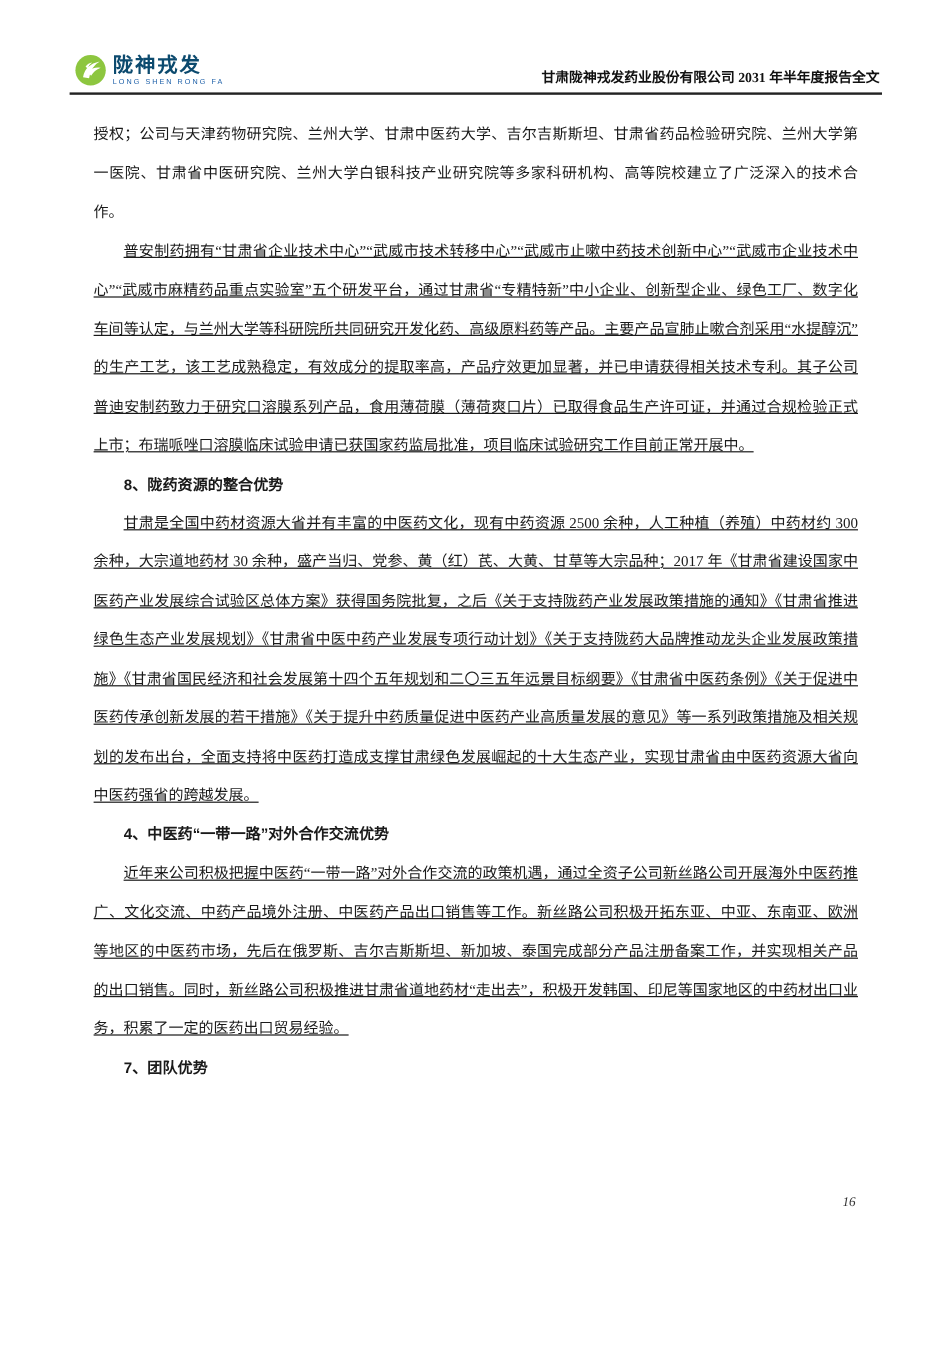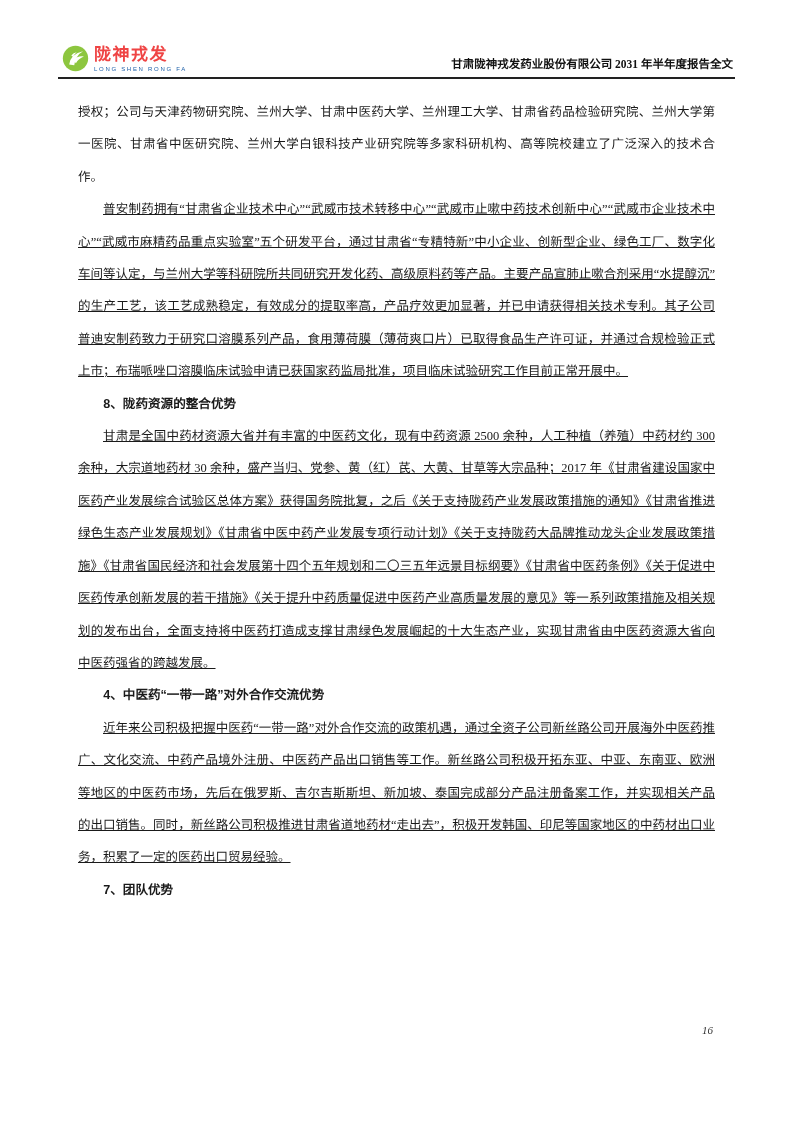--- a/index.html
+++ b/index.html
@@ -34,21 +34,21 @@
   .logo svg { display: block; }
   .logo-text {
     display: flex;
     flex-direction: column;
     line-height: 1;
     font-family: "Liberation Sans", "DejaVu Sans", sans-serif;
   }
   .brand-cn {
     font-size: 17px;
     font-weight: bold;
-    color: #ef4444;
+    color: #0c4a6e;
     letter-spacing: 1.5px;
   }
   .brand-en {
     font-size: 6px;
     color: #1c5fa8;
     letter-spacing: 1.7px;
     margin-top: 3px;
     white-space: nowrap;
   }
   .doc-title {
@@ -76,21 +76,21 @@
     font-family: "Liberation Sans", "DejaVu Sans", sans-serif;
     font-weight: bold;
     font-size: 12.6px;
     text-indent: 2em;
     line-height: 32.4px;
     margin: -8px 0 0 0;
   }
   
   .page-number {
     position: absolute;
-    top: 1024px;
+    top: 996px;
     right: 80px;
     font-size: 11px;
     color: #333333;
     font-style: italic;
   }
 </style>
 </head>
 <body>
 
 <div class="page">
@@ -107,21 +107,21 @@
       </span>
       <span class="logo-text">
         <span class="brand-cn">陇神戎发</span>
         <span class="brand-en">LONG SHEN RONG FA</span>
       </span>
     </div>
     <div class="doc-title">甘肃陇神戎发药业股份有限公司 2031 年半年度报告全文</div>
   </div>
 
   <div class="content">
-    <p class="para">授权；公司与天津药物研究院、兰州大学、甘肃中医药大学、兰州理工大学、甘肃省药品检验研究院、兰州大学第一医院、甘肃省中医研究院、兰州大学白银科技产业研究院等多家科研机构、高等院校建立了广泛深入的技术合作。</p>
+    <p class="para">授权；公司与天津药物研究院、兰州大学、甘肃中医药大学、吉尔吉斯斯坦、甘肃省药品检验研究院、兰州大学第一医院、甘肃省中医研究院、兰州大学白银科技产业研究院等多家科研机构、高等院校建立了广泛深入的技术合作。</p>
     <p class="para indent">普安制药拥有“甘肃省企业技术中心”“武威市技术转移中心”“武威市止嗽中药技术创新中心”“武威市企业技术中心”“武威市麻精药品重点实验室”五个研发平台，通过甘肃省“专精特新”中小企业、创新型企业、绿色工厂、数字化车间等认定，与兰州大学等科研院所共同研究开发化药、高级原料药等产品。主要产品宣肺止嗽合剂采用“水提醇沉”的生产工艺，该工艺成熟稳定，有效成分的提取率高，产品疗效更加显著，并已申请获得相关技术专利。其子公司普迪安制药致力于研究口溶膜系列产品，食用薄荷膜（薄荷爽口片）已取得食品生产许可证，并通过合规检验正式上市；布瑞哌唑口溶膜临床试验申请已获国家药监局批准，项目临床试验研究工作目前正常开展中。</p>
     <p class="heading">8、陇药资源的整合优势</p>
     <p class="para indent">甘肃是全国中药材资源大省并有丰富的中医药文化，现有中药资源 2500 余种，人工种植（养殖）中药材约 300 余种，大宗道地药材 30 余种，盛产当归、党参、黄（红）芪、大黄、甘草等大宗品种；2017 年《甘肃省建设国家中医药产业发展综合试验区总体方案》获得国务院批复，之后《关于支持陇药产业发展政策措施的通知》《甘肃省推进绿色生态产业发展规划》《甘肃省中医中药产业发展专项行动计划》《关于支持陇药大品牌推动龙头企业发展政策措施》《甘肃省国民经济和社会发展第十四个五年规划和二〇三五年远景目标纲要》《甘肃省中医药条例》《关于促进中医药传承创新发展的若干措施》《关于提升中药质量促进中医药产业高质量发展的意见》等一系列政策措施及相关规划的发布出台，全面支持将中医药打造成支撑甘肃绿色发展崛起的十大生态产业，实现甘肃省由中医药资源大省向中医药强省的跨越发展。</p>
     <p class="heading">4、中医药“一带一路”对外合作交流优势</p>
     <p class="para indent">近年来公司积极把握中医药“一带一路”对外合作交流的政策机遇，通过全资子公司新丝路公司开展海外中医药推广、文化交流、中药产品境外注册、中医药产品出口销售等工作。新丝路公司积极开拓东亚、中亚、东南亚、欧洲等地区的中医药市场，先后在俄罗斯、吉尔吉斯斯坦、新加坡、泰国完成部分产品注册备案工作，并实现相关产品的出口销售。同时，新丝路公司积极推进甘肃省道地药材“走出去”，积极开发韩国、印尼等国家地区的中药材出口业务，积累了一定的医药出口贸易经验。</p>
     <p class="heading">7、团队优势</p>
   </div>
 
   <div class="page-number">16</div>
 

